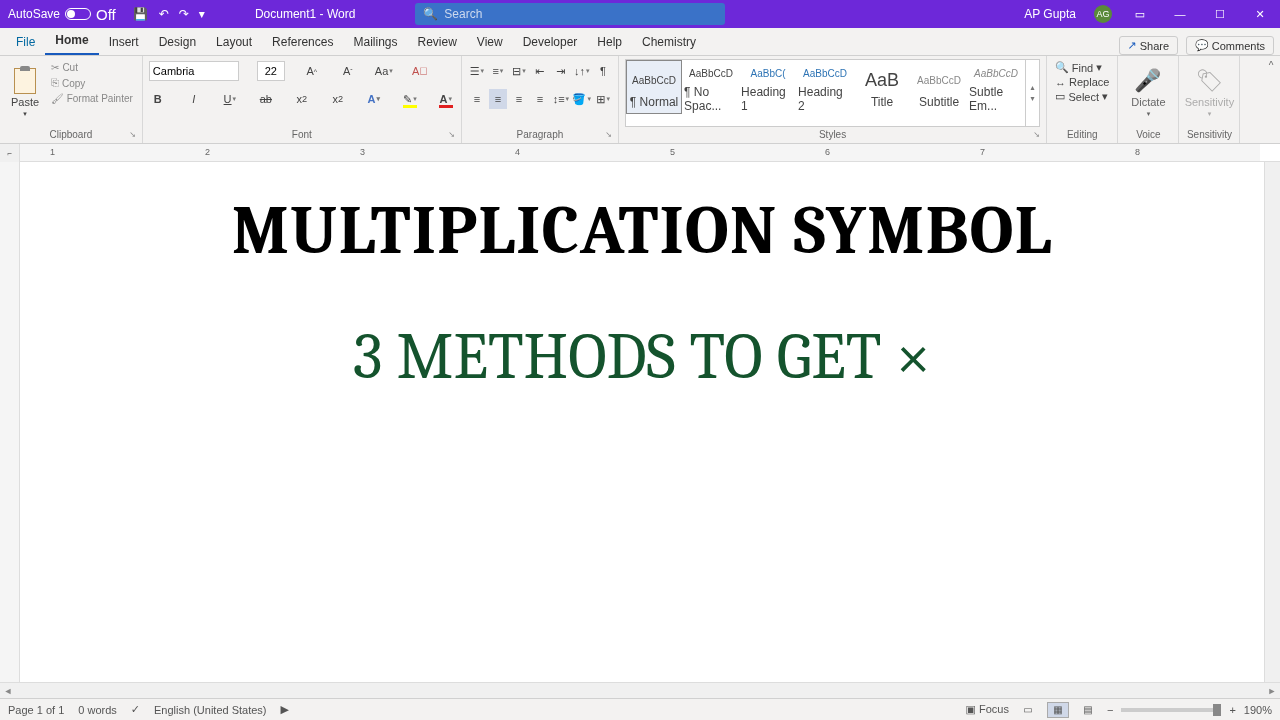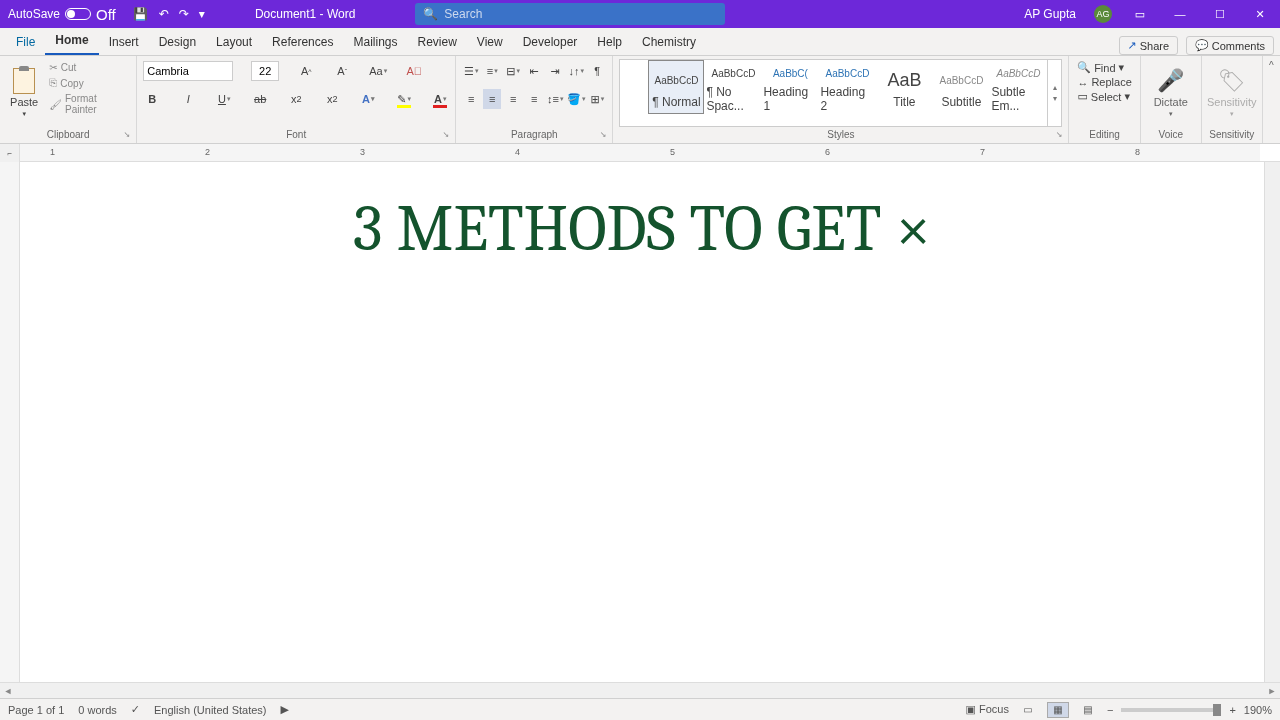--- a/index.html
+++ b/index.html
@@ -41,21 +41,21 @@
 .font .row1, .font .row2 { display: flex; align-items: center; gap: 18px; height: 24px; }
 .font select, .font input { height: 20px; font-size: 11px; border: 1px solid #ccc; background: #fff; }
 .fontname { width: 90px; padding: 0 3px; }
 .fontsize { width: 28px; text-align: center; }
 .ibtn { min-width: 18px; height: 20px; display: flex; align-items: center; justify-content: center; cursor: pointer; position: relative; }
 .ibtn.dd::after { content: '▾'; font-size: 7px; margin-left: 1px; color: #777; }
 .colorbar { position: absolute; bottom: 1px; left: 2px; right: 2px; height: 3px; }
 
 .para .row1, .para .row2 { display: flex; align-items: center; gap: 3px; height: 24px; }
 
-.styles .gallery { display: flex; gap: 1px; border: 1px solid #ccc; background: #fff; padding-left: 28px; }
+.styles .gallery { display: flex; gap: 1px; border: 1px solid #ccc; background: #fff; }
 .styleitem { width: 56px; height: 54px; display: flex; flex-direction: column; align-items: center; justify-content: center; border: 1px solid transparent; cursor: pointer; }
 .styleitem.sel { border: 1px solid #888; background: #e8eef7; }
 .styleitem .prev { font-size: 10px; height: 30px; display: flex; align-items: center; }
 .styleitem .nm { font-size: 12px; color: #444; }
 .styles .more { width: 14px; display: flex; flex-direction: column; justify-content: center; align-items: center; border-left: 1px solid #ccc; font-size: 8px; color: #777; gap: 2px; }
 
 .editing .col { display: flex; flex-direction: column; gap: 2px; padding: 2px; }
 .editing .col div { display: flex; align-items: center; gap: 3px; font-size: 11px; }
 
 .bigbtn { display: flex; flex-direction: column; align-items: center; justify-content: center; width: 48px; gap: 2px; color: #666; }
@@ -339,20 +339,21 @@
       <span class="mark" style="left: 650px;">5</span>
       <span class="mark" style="left: 805px;">6</span>
       <span class="mark" style="left: 960px;">7</span>
       <span class="mark" style="left: 1115px;">8</span>
     </div>
 </div>
 
 <div class="docarea">
   <div class="ruler-v"></div>
   <div class="page">
+    <div class="l1">MULTIPLICATION SYMBOL</div>
     <div class="l3">3 METHODS TO GET ×</div>
   </div>
   <div class="scroll-v"></div>
 </div>
 
 <div class="scroll-h">
   <div class="arrow">◄</div>
   <div class="track"></div>
   <div class="arrow">►</div>
 </div>

